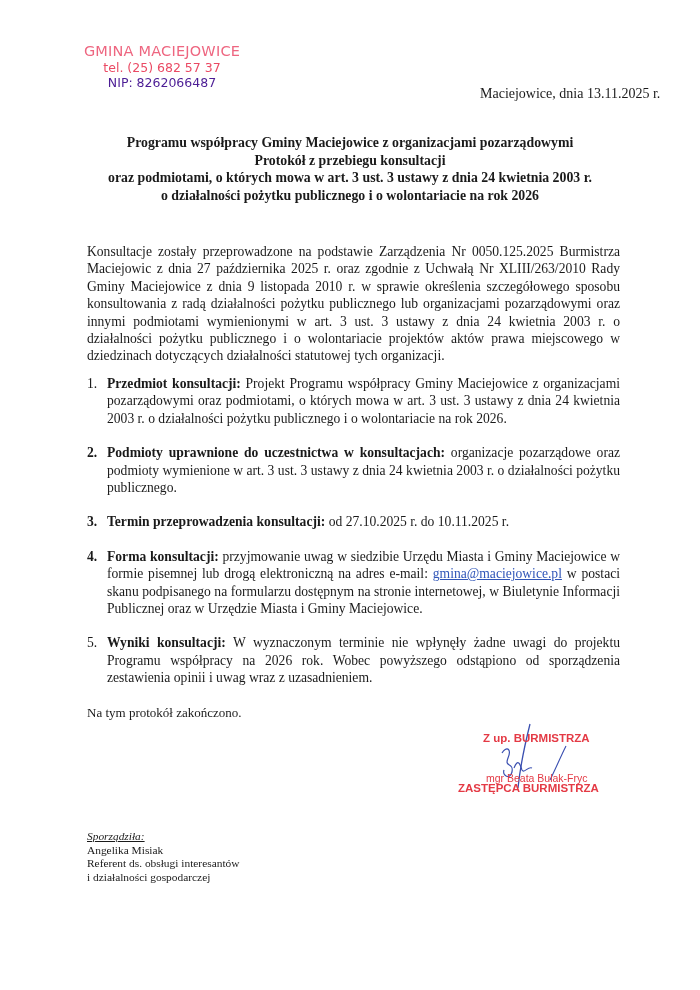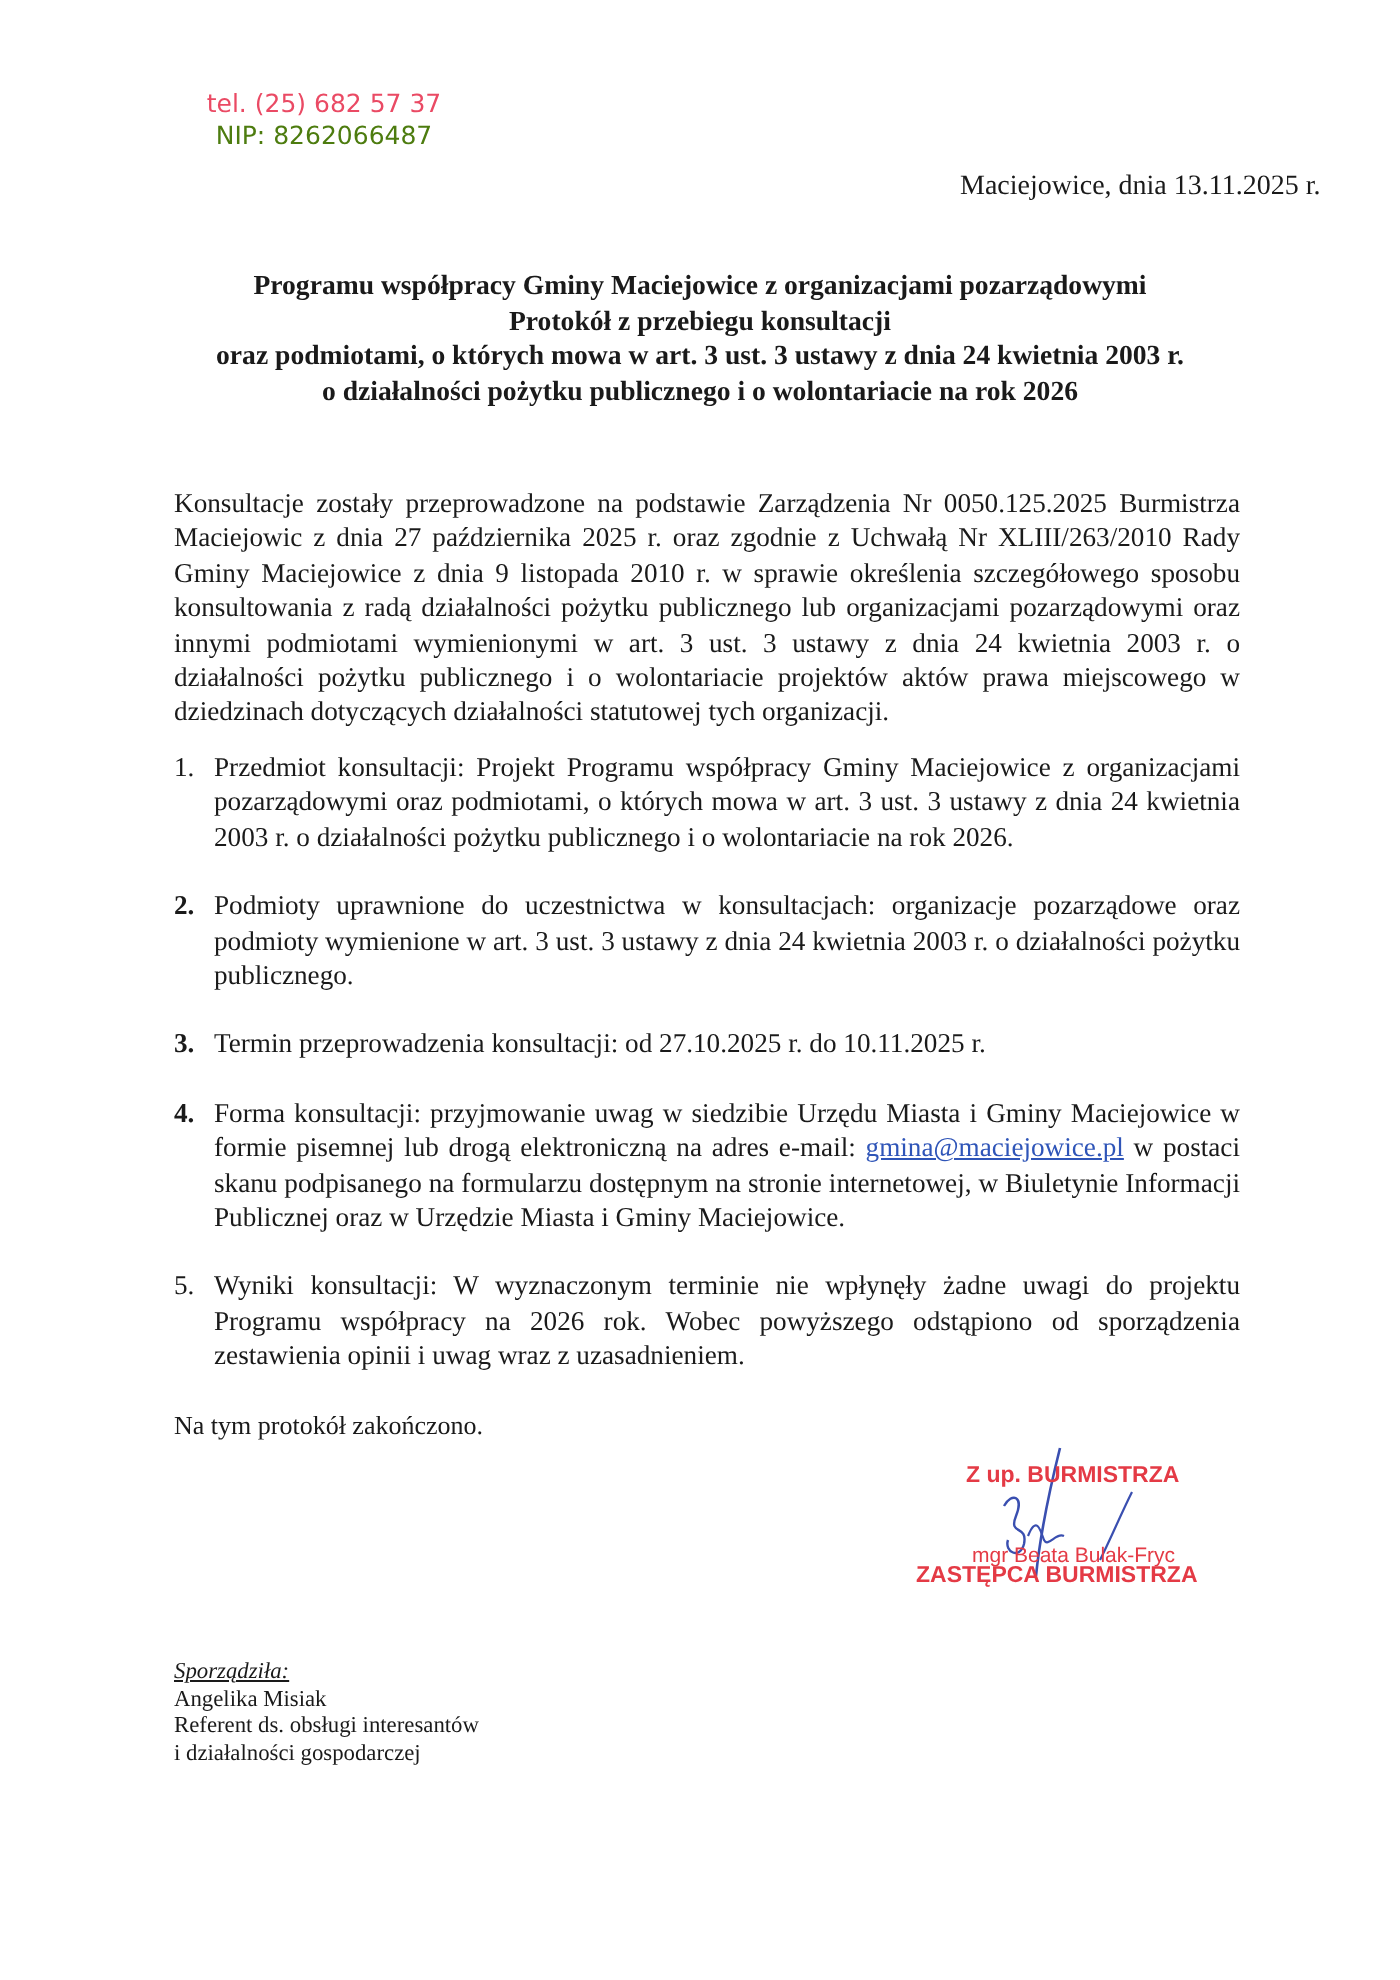--- a/index.html
+++ b/index.html
@@ -2,47 +2,48 @@
 <html><head>
 <meta charset="utf-8">
 <style>
   html, body { margin: 0; padding: 0; background: #ffffff; }
   body { width: 700px; height: 990px; position: relative; overflow: hidden;
          font-family: "Liberation Serif", serif; color: #1a1a1a; }
   .stamp { position: absolute; left: 62px; top: 44px; width: 200px; text-align: center;
            font-family: "DejaVu Sans", sans-serif; color: #ea4a64; line-height: 15.5px; }
   .stamp .s-title { font-size: 14.5px; letter-spacing: 0.2px; color: #ee6680; }
   .stamp .s-line { font-size: 12.5px; }
-  .stamp .s-nip { color: #4d7c0f; text-align: center; }
+  .stamp .s-nip { color: #4c1d95; text-align: center; }
   .date { position: absolute; left: 440px; top: 86px; font-size: 14px; margin-left: 40px; }
   .title { position: absolute; left: 60px; width: 580px; top: 134px; text-align: center;
            font-weight: bold; font-size: 13.8px; line-height: 17.5px; }
   .intro { position: absolute; left: 87px; width: 533px; top: 243px; font-size: 13.6px;
            line-height: 17.4px; text-align: justify; }
   .list { position: absolute; left: 87px; width: 533px; top: 375px; font-size: 13.6px;
           line-height: 17.4px; margin: 0; padding: 0; list-style: none; }
   .list li { position: relative; padding-left: 20px; text-align: justify; margin-bottom: 17px; }
   .list li .num { position: absolute; left: 0; top: 0; }
   .list li .num.b { font-weight: bold; }
-  .list li .lead { font-weight: normal; }
+  .list li .lead { font-weight: bold; }
   .email { color: #2f55b8; text-decoration: underline; }
   .closing { position: absolute; left: 87px; top: 705px; font-size: 13px; }
   .sig { position: absolute; left: 450px; top: 728px; width: 170px; font-family: "Liberation Sans", sans-serif;
          color: #e43a45; font-weight: bold; }
   .sig .l1 { position: absolute; left: 33px; top: 4px; font-size: 11.5px; }
   .sig .l2 { position: absolute; left: 36px; top: 44px; font-size: 10.5px; font-weight: normal; }
   .sig .l3 { position: absolute; left: 8px; top: 54px; font-size: 11.5px; }
   .sig svg { position: absolute; left: 40px; top: -10px; }
   .prepared { position: absolute; left: 87px; top: 830px; font-size: 11.4px; line-height: 13.6px; }
   .prepared .h { text-decoration: underline; font-style: italic; }
 </style>
 </head>
 <body>
 
 <div class="stamp">
+  <div class="s-title">GMINA MACIEJOWICE</div>
   <div class="s-line">tel. (25) 682 57 37</div>
   <div class="s-line s-nip">NIP: 8262066487</div>
 </div>
 
 <div class="date">Maciejowice, dnia 13.11.2025 r.</div>
 
 <div class="title">
   <div>Programu współpracy Gminy Maciejowice z organizacjami pozarządowymi</div>
   <div>Protokół z przebiegu konsultacji</div>
   <div>oraz podmiotami, o których mowa w art. 3 ust. 3 ustawy z dnia 24 kwietnia 2003 r.</div>

